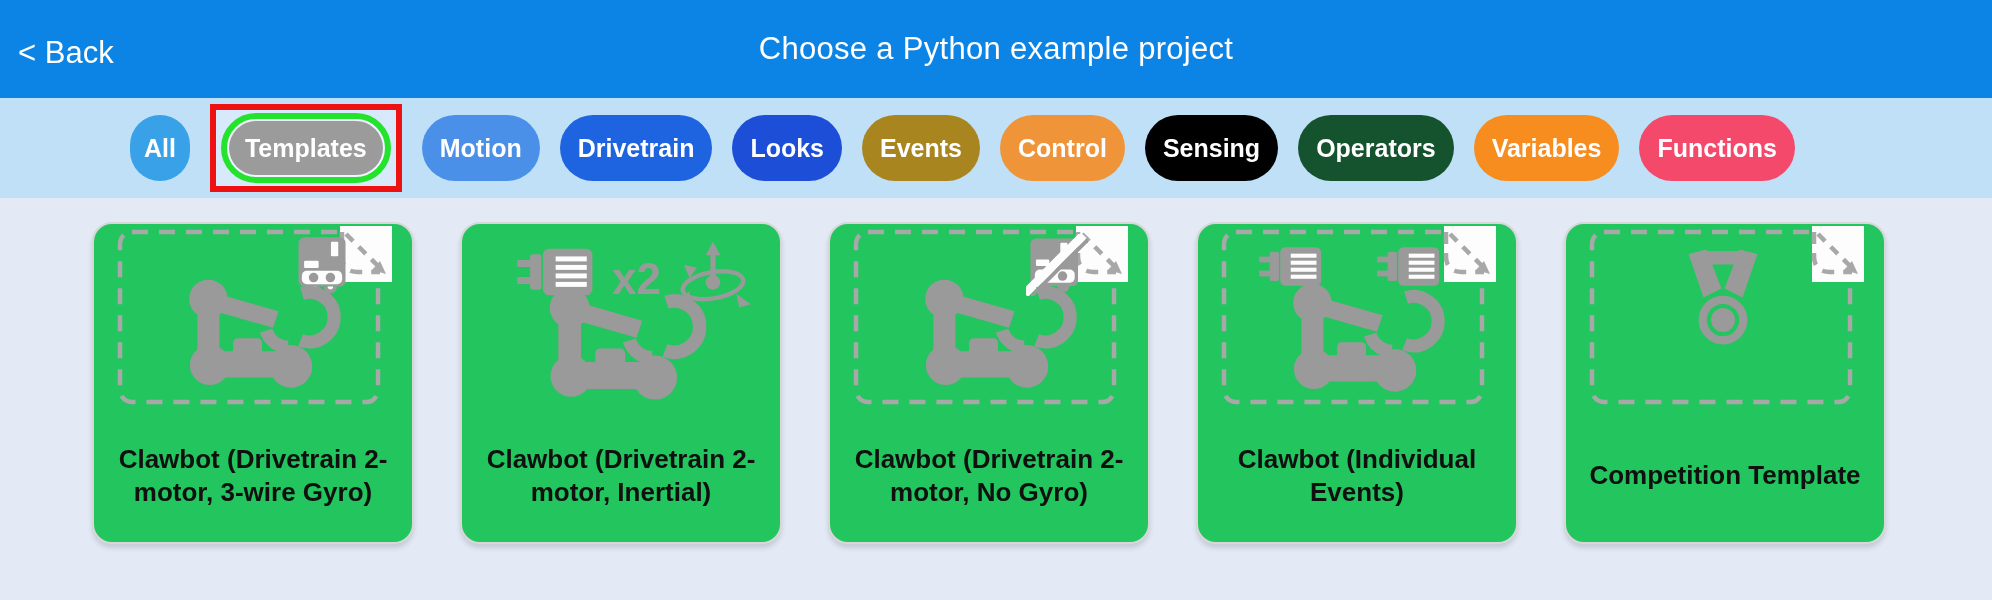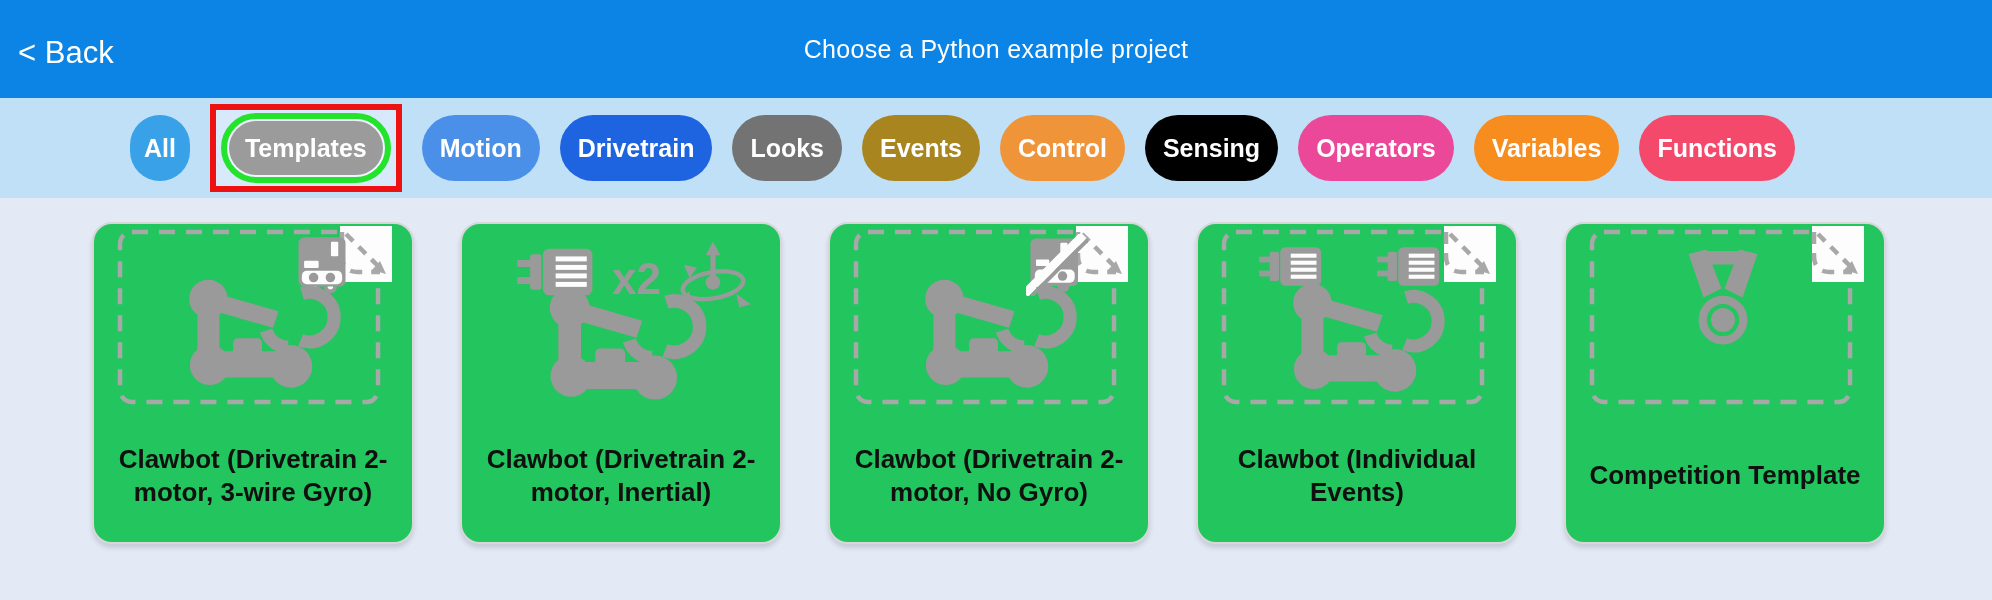--- a/index.html
+++ b/index.html
@@ -2,21 +2,21 @@
 <html><head>
 <meta charset="utf-8">
 <style>
   html,body{margin:0;padding:0;}
   body{font-family:"Liberation Sans",sans-serif; width:1992px; height:600px; overflow:hidden; background:#e3eaf6;}
   .app{width:1992px;height:600px;display:flex;flex-direction:column;}
 
   
   .header{height:98px;background:#0b84e6;position:relative;display:flex;align-items:center;justify-content:center;flex:0 0 auto;}
   .back-btn{position:absolute;left:18px;top:4px;height:98px;display:flex;align-items:center;color:#fff;font-size:31px;cursor:pointer;}
-  .page-title{color:#fff;font-size:25px;letter-spacing:.3px;text-align:right;}
+  .page-title{color:#fff;font-size:31px;letter-spacing:.3px;text-align:right;}
 
   
   .filter-bar{height:100px;background:#bfe0f7;display:flex;align-items:center;padding-left:130px;gap:20px;flex:0 0 auto;white-space:nowrap;}
   .pill{height:66px;border-radius:34px;display:inline-flex;align-items:center;justify-content:center;
         padding:0 18px;color:#fff;font-weight:bold;font-size:25px;border:none;cursor:pointer;
         font-family:"Liberation Sans",sans-serif;}
   .pill--all{padding:0 14px;}
   .annotation-box{border:6px solid #ed1111;background:#d9e9fc;padding:3px 5px;display:inline-flex;align-items:center;justify-content:center;}
   .annotation-ring{border:6px solid #3b82f6;border-radius:40px;background:#eef5fe;padding:2px;display:inline-flex;align-items:center;justify-content:center;}
   .pill--templates{height:54px;border-radius:28px;padding:0 16px;}
@@ -134,25 +134,25 @@
     <button class="pill pill--all" style="background-color: rgb(56, 161, 232);">All</button>
 
     <div class="annotation-box" style="border-color: rgb(237, 17, 17);">
       <div class="annotation-ring" style="border-color: rgb(36, 227, 44);">
         <button class="pill pill--templates" style="background-color: rgb(155, 155, 155);">Templates</button>
       </div>
     </div>
 
     <button class="pill" style="background-color: rgb(74, 144, 232);">Motion</button>
     <button class="pill" style="background-color: rgb(30, 99, 224);">Drivetrain</button>
-    <button class="pill" style="background-color: #737373;">Looks</button>
+    <button class="pill" style="background-color: #1d4ed8;">Looks</button>
     <button class="pill" style="background-color: rgb(168, 133, 31);">Events</button>
     <button class="pill" style="background-color: rgb(240, 148, 58);">Control</button>
     <button class="pill" style="background-color: #000000;">Sensing</button>
-    <button class="pill" style="background-color: #ec4899;">Operators</button>
+    <button class="pill" style="background-color: #14532d;">Operators</button>
     <button class="pill" style="background-color: rgb(247, 140, 31);">Variables</button>
     <button class="pill" style="background-color: rgb(244, 73, 107);">Functions</button>
   </div>
 
   <div class="main" style="background-color: rgb(227, 234, 246);">
     <div class="cards-row">
 
       <div class="card">
         <div class="thumb">
           <svg viewBox="0 0 294 185">

